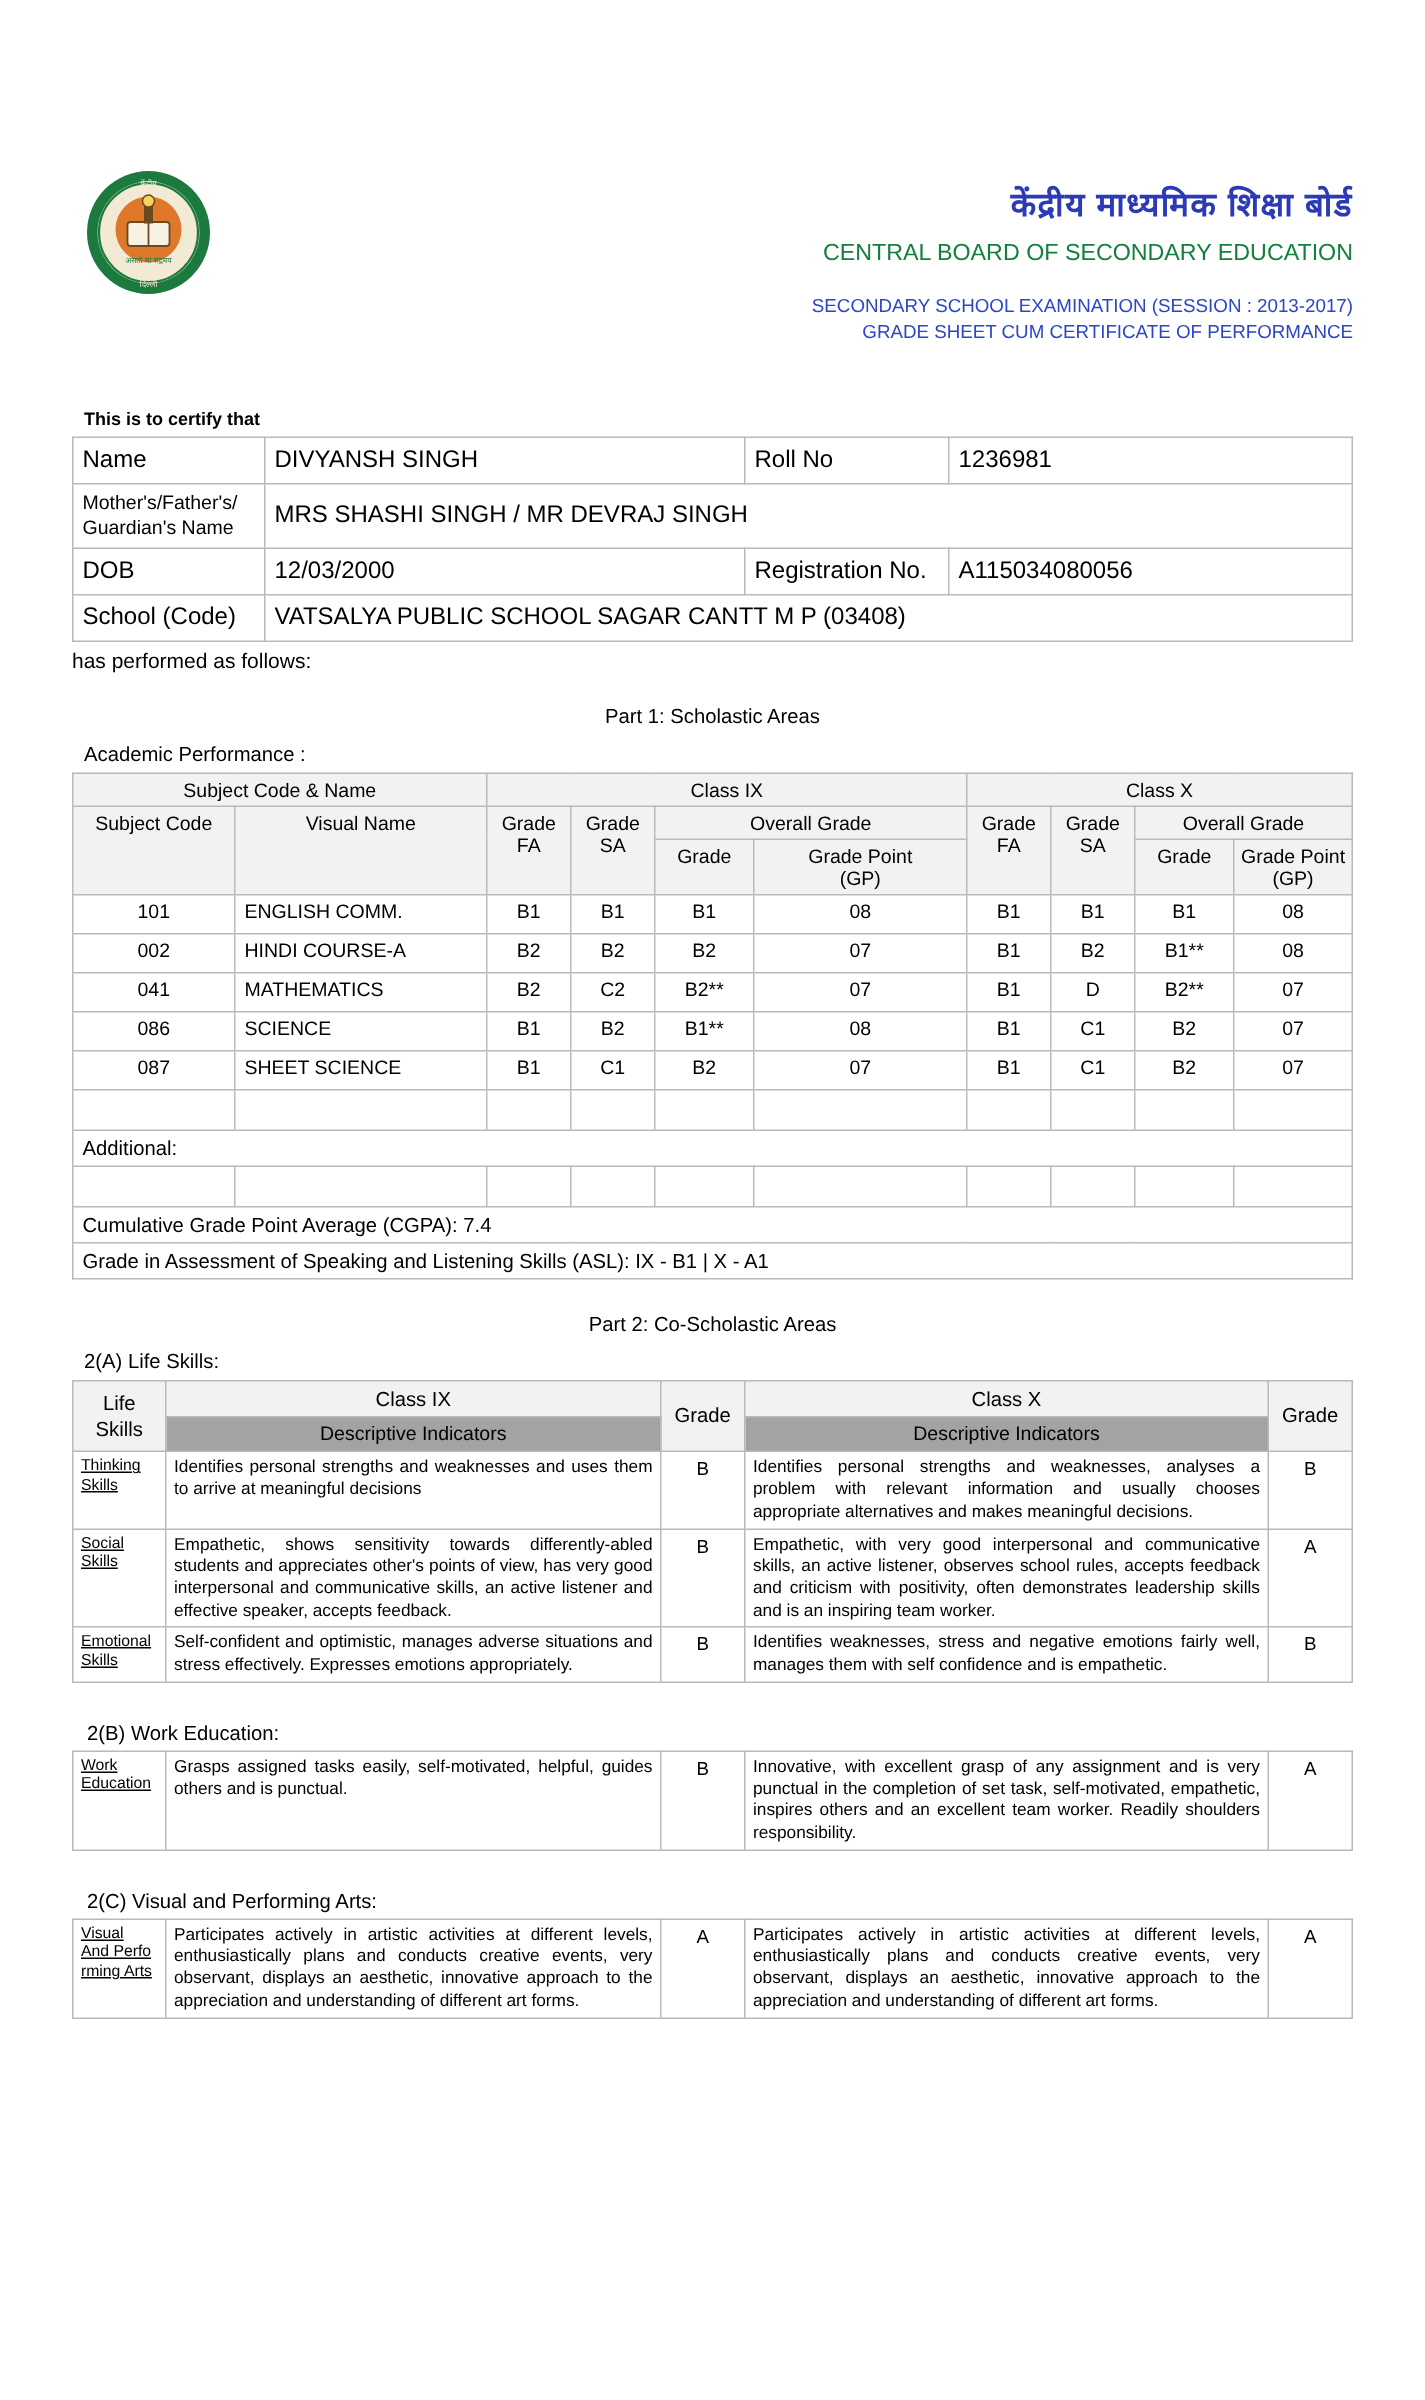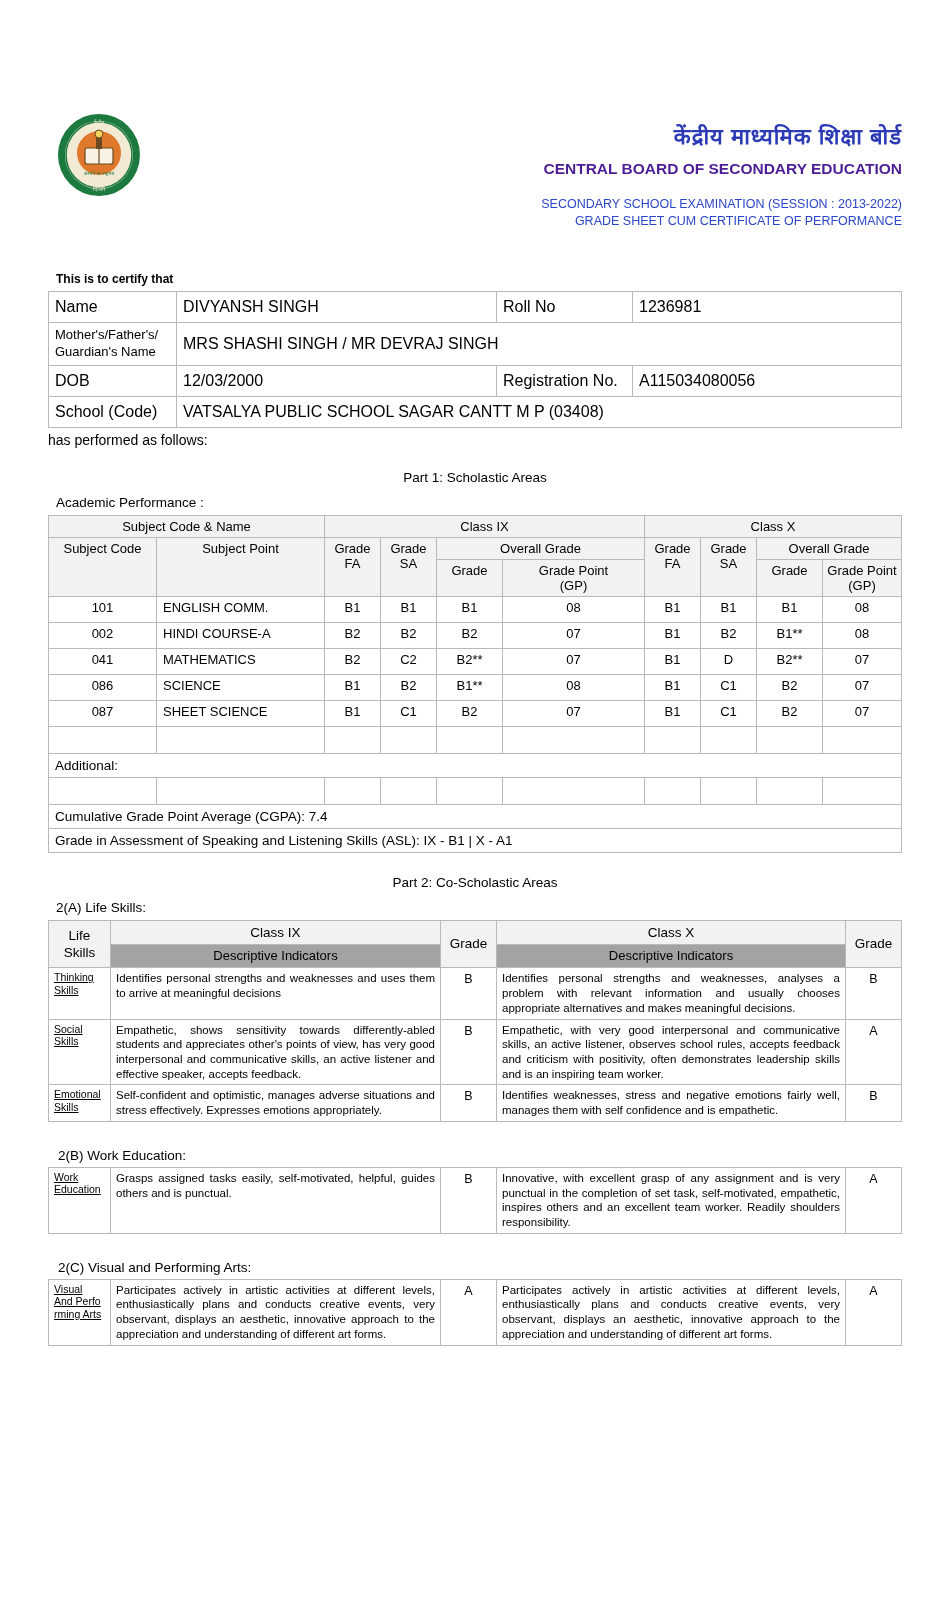--- a/index.html
+++ b/index.html
@@ -38,22 +38,22 @@
   .hindi-title {
     font-size: 22px;
     font-weight: bold;
     color: #2c3bb5;
     letter-spacing: 1px;
     margin: 0;
     padding-left: 40px;
   }
   .eng-title {
     font-size: 15.5px;
-    font-weight: bold;
-    color: #4c1d95;
+    font-weight: normal;
+    color: #15803d;
     margin: 10px 0 0 0;
     padding-left: 40px;
   }
   .sub-title {
     font-size: 12.5px;
     color: #2b46c8;
     margin: 18px 0 0 0;
     line-height: 1.35;
     padding-left: 40px;
   }
@@ -177,21 +177,21 @@
         <rect x="40" y="25" width="6" height="12" fill="#6b4a22"></rect>
         <circle cx="43" cy="22" r="4" fill="#f4d35e" stroke="#6b4a22" stroke-width="1"></circle>
         <path d="M43 6 A37 37 0 0 1 80 43" fill="none" stroke="#1d7a3e" stroke-width="0"></path>
         <text x="43" y="12" font-size="5" fill="#f2ead5" text-anchor="middle" font-family="DejaVu Sans, sans-serif">केंद्रीय</text>
         <text x="43" y="79" font-size="5.5" fill="#f2ead5" text-anchor="middle" font-family="DejaVu Sans, sans-serif">दिल्ली</text>
         <text x="43" y="63" font-size="5" fill="#1d7a3e" text-anchor="middle" font-family="DejaVu Sans, sans-serif">असतो मा सद्गमय</text>
       </svg>
     </div>
     <h1 class="hindi-title">केंद्रीय माध्यमिक शिक्षा बोर्ड</h1>
     <h2 class="eng-title">CENTRAL BOARD OF SECONDARY EDUCATION</h2>
-    <p class="sub-title">SECONDARY SCHOOL EXAMINATION (SESSION : 2013-2022)</p>
+    <p class="sub-title">SECONDARY SCHOOL EXAMINATION (SESSION : 2013-2017)</p>
     <p class="sub-title" style="margin-top:0;">GRADE SHEET CUM CERTIFICATE OF PERFORMANCE</p>
   </div>
 
   <div class="certify">This is to certify that</div>
 
   <table class="info-table">
     <colgroup>
       <col style="width:128px">
         <col style="width:320px">
       <col style="width:136px">
@@ -242,21 +242,21 @@
         <col>
     </colgroup>
     <tbody>
       <tr>
         <td class="hdr" colspan="2">Subject Code &amp; Name</td>
         <td class="hdr" colspan="4">Class IX</td>
         <td class="hdr" colspan="4">Class X</td>
       </tr>
       <tr>
         <td class="hdr" rowspan="2">Subject Code</td>
-        <td class="hdr" rowspan="2">Subject Point</td>
+        <td class="hdr" rowspan="2">Visual Name</td>
         <td class="hdr" rowspan="2">
           <span>Grade</span><br>
           <span>FA</span>
         </td>
         <td class="hdr" rowspan="2">
           <span>Grade</span><br>
           <span>SA</span>
         </td>
         <td class="hdr" colspan="2">Overall Grade</td>
         <td class="hdr" rowspan="2">

